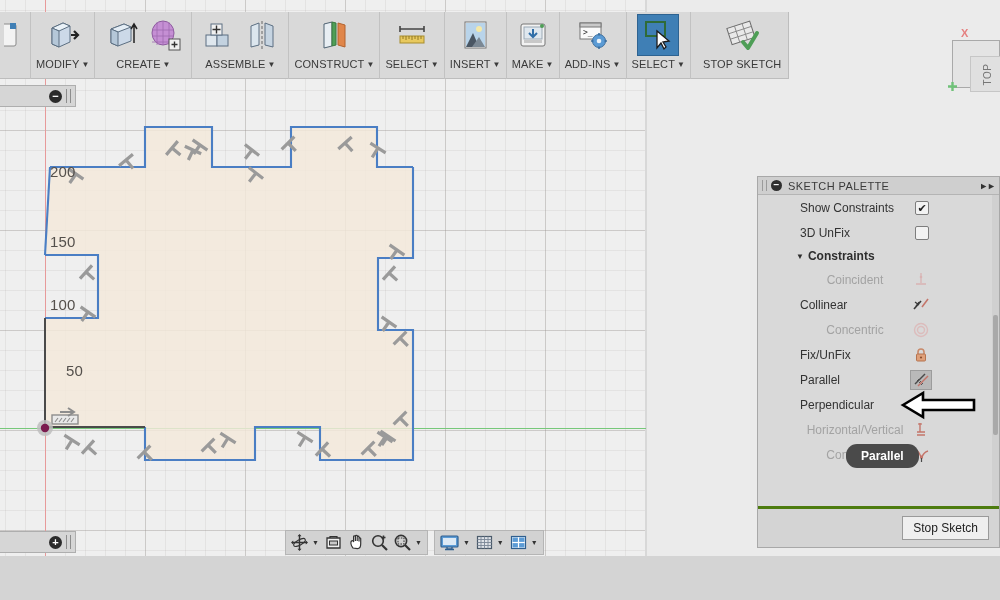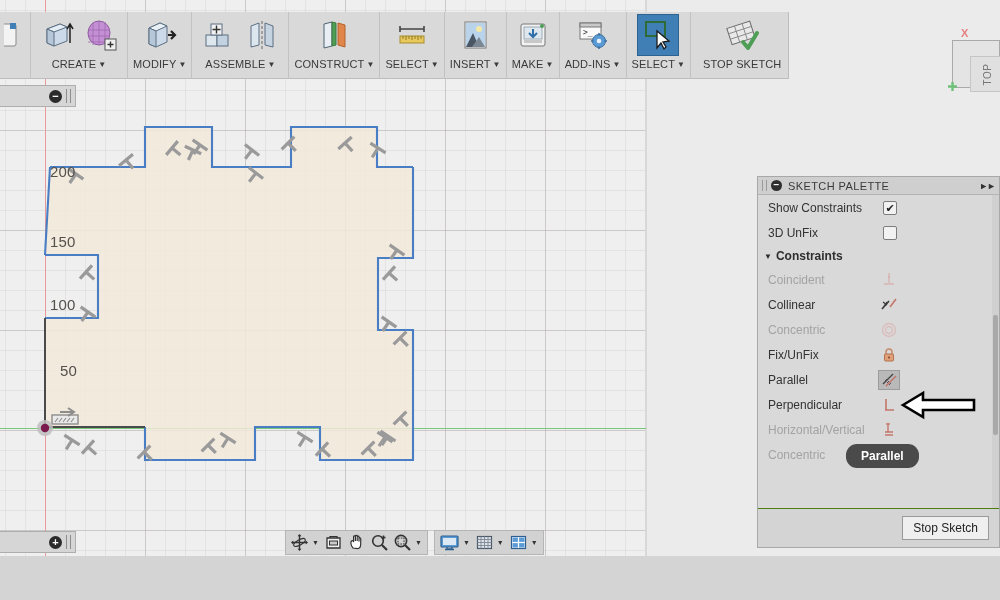--- a/index.html
+++ b/index.html
@@ -261,21 +261,22 @@
     letter-spacing: 0.4px;
     flex: 1;
   }
   #pal-expand { font-size: 9px; color: #333; letter-spacing: -1px; }
 
   #palette-body {
     flex: 1;
     background: #d9d9d9;
     overflow: hidden;
     position: relative;
-    border-bottom: 1px solid #4d7c0f;
+    border-bottom: 3px solid #4d7c0f;
+    padding-left: 32px;
   }
   #pal-scroll-track {
     position: absolute;
     right: 0; top: 0; width: 7px; height: 100%;
     background: #d0d0d0;
   }
   #pal-scroll-thumb {
     position: absolute;
     right: 1px; top: 120px; width: 5px; height: 120px;
     background: #a9a9a9;
@@ -288,21 +289,21 @@
     padding-left: 10px;
     box-sizing: border-box;
     position: relative;
   }
   .pal-row .pal-label {
     font-size: 12px;
     color: #333;
     width: 110px;
     flex: none;
   }
-  .pal-row.dim .pal-label { color: #a3a3a3; }
+  .pal-row.dim .pal-label { color: #a3a3a3; text-align: center; }
   .pal-ctrl {
     width: 24px;
     display: flex; align-items: center; justify-content: center;
   }
   .checkbox {
     width: 14px; height: 14px;
     background: #f2f2f2;
     border: 1px solid #7d7d7d;
     border-radius: 2px;
     box-sizing: border-box;
@@ -521,37 +522,53 @@
 
       <g>
         <circle cx="45" cy="428" r="8" fill="#bdbdbd" fill-opacity="0.85"></circle>
         <circle cx="45" cy="428" r="4.2" fill="#7a1b4e"></circle>
       </g>
     </svg>
 
     <div class="axis-label" style="left:50px; top:163px;">200</div>
     <div class="axis-label" style="left:50px; top:233px;">150</div>
     <div class="axis-label" style="left:50px; top:296px;">100</div>
-    <div class="axis-label" style="left:60px; top:362px;">50</div>
+    <div class="axis-label" style="left:66px; top:362px;">50</div>
   </div>
 
   <div id="bottom-strip"></div>
 
   <div id="toolbar">
 
     <div class="tb-group" style="padding:0 2px;">
       <div class="tb-icons">
         <div class="tb-btn partial">
           <svg width="22" height="30" viewBox="0 0 22 30">
             <rect x="-10" y="4" width="22" height="22" rx="2" fill="#f3f3f3" stroke="#8a8a8a"></rect>
             <rect x="6" y="3" width="6" height="6" fill="#3f7fb5"></rect>
           </svg>
         </div>
       </div>
       <div class="tb-label"></div>
+    </div>
+
+    <div class="tb-group">
+      <div class="tb-icons">
+        <div class="tb-btn">
+          <svg width="34" height="34" viewBox="0 0 34 34">
+            <path d="M6,10 L17,5 L24,8 L24,24 L13,29 L6,26 Z" fill="#ccd9e8" stroke="#5c6f82"></path>
+            <path d="M6,10 L17,5 L24,8 L13,13 Z" fill="#e9f1f7" stroke="#5c6f82"></path>
+            <path d="M13,13 L13,29 L6,26 L6,10 Z" fill="#b5c7d8" stroke="#5c6f82"></path>
+            <path d="M25,17 h6 M28,13 l4,4 l-4,4" stroke="#222" stroke-width="2.2" fill="none"></path>
+          </svg>
+        </div>
+      </div>
+      <div class="tb-label">
+        <span>MODIFY</span><span class="tb-caret">▼</span>
+      </div>
     </div>
 
     <div class="tb-group">
       <div class="tb-icons">
         <div class="tb-btn">
           <svg width="34" height="34" viewBox="0 0 34 34">
             <path d="M7,11 L20,6 L27,9 L27,23 L14,28 L7,25 Z" fill="#ccd9e8" stroke="#5c6f82"></path>
             <path d="M7,11 L20,6 L27,9 L14,14 Z" fill="#e4edf5" stroke="#5c6f82"></path>
             <path d="M14,14 L14,28 L7,25 L7,11 Z" fill="#b5c7d8" stroke="#5c6f82"></path>
             <path d="M30,25 L30,7 M27,11 L30,6 L33,11" stroke="#222" stroke-width="1.5" fill="none"></path>
@@ -563,36 +580,20 @@
             <g stroke="#9e6bb0" fill="none" stroke-width="0.8">
               <path d="M4,12 h22 M4,18 h22 M4,24 h20 M9,4 v23 M15,3 v24 M21,4 v23"></path>
             </g>
             <rect x="21" y="21" width="11" height="11" fill="#f0f0f0" stroke="#555"></rect>
             <path d="M26.5,23.5 v6 M23.5,26.5 h6" stroke="#333" stroke-width="1.4"></path>
           </svg>
         </div>
       </div>
       <div class="tb-label">
         <span>CREATE</span><span class="tb-caret">▼</span>
-      </div>
-    </div>
-
-    <div class="tb-group">
-      <div class="tb-icons">
-        <div class="tb-btn">
-          <svg width="34" height="34" viewBox="0 0 34 34">
-            <path d="M6,10 L17,5 L24,8 L24,24 L13,29 L6,26 Z" fill="#ccd9e8" stroke="#5c6f82"></path>
-            <path d="M6,10 L17,5 L24,8 L13,13 Z" fill="#e9f1f7" stroke="#5c6f82"></path>
-            <path d="M13,13 L13,29 L6,26 L6,10 Z" fill="#b5c7d8" stroke="#5c6f82"></path>
-            <path d="M25,17 h6 M28,13 l4,4 l-4,4" stroke="#222" stroke-width="2.2" fill="none"></path>
-          </svg>
-        </div>
-      </div>
-      <div class="tb-label">
-        <span>MODIFY</span><span class="tb-caret">▼</span>
       </div>
     </div>
 
     <div class="tb-group">
       <div class="tb-icons">
         <div class="tb-btn">
           <svg width="34" height="34" viewBox="0 0 34 34">
             <rect x="5" y="17" width="11" height="11" fill="#dfe7ee" stroke="#5c6f82"></rect>
             <rect x="16" y="17" width="11" height="11" fill="#c3d2e0" stroke="#5c6f82"></rect>
             <rect x="10" y="6" width="11" height="11" fill="#f1f1f1" stroke="#5c6f82"></rect>

